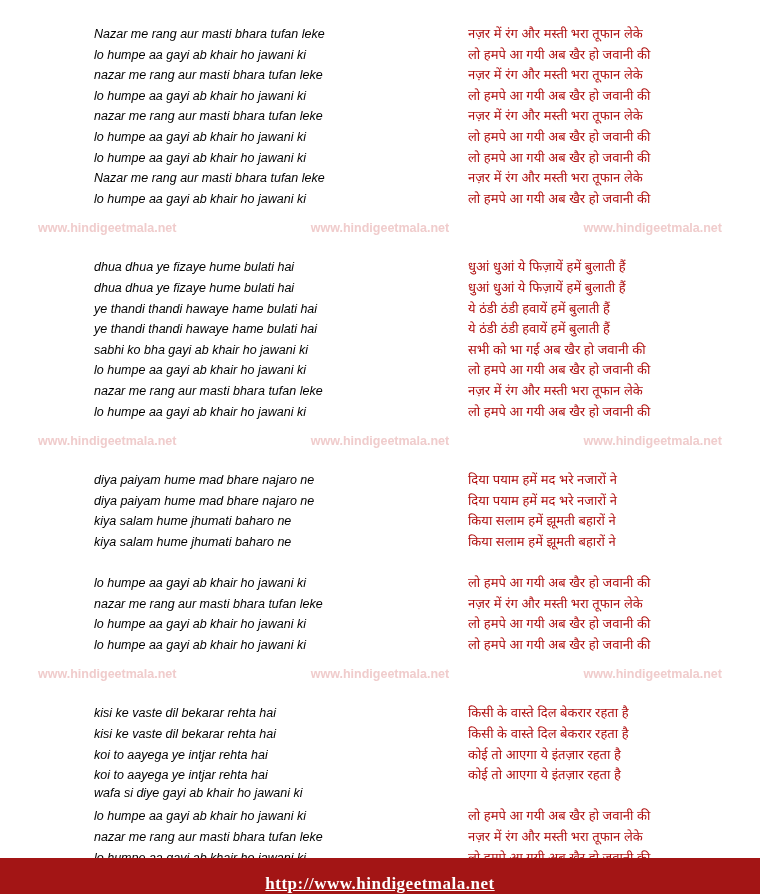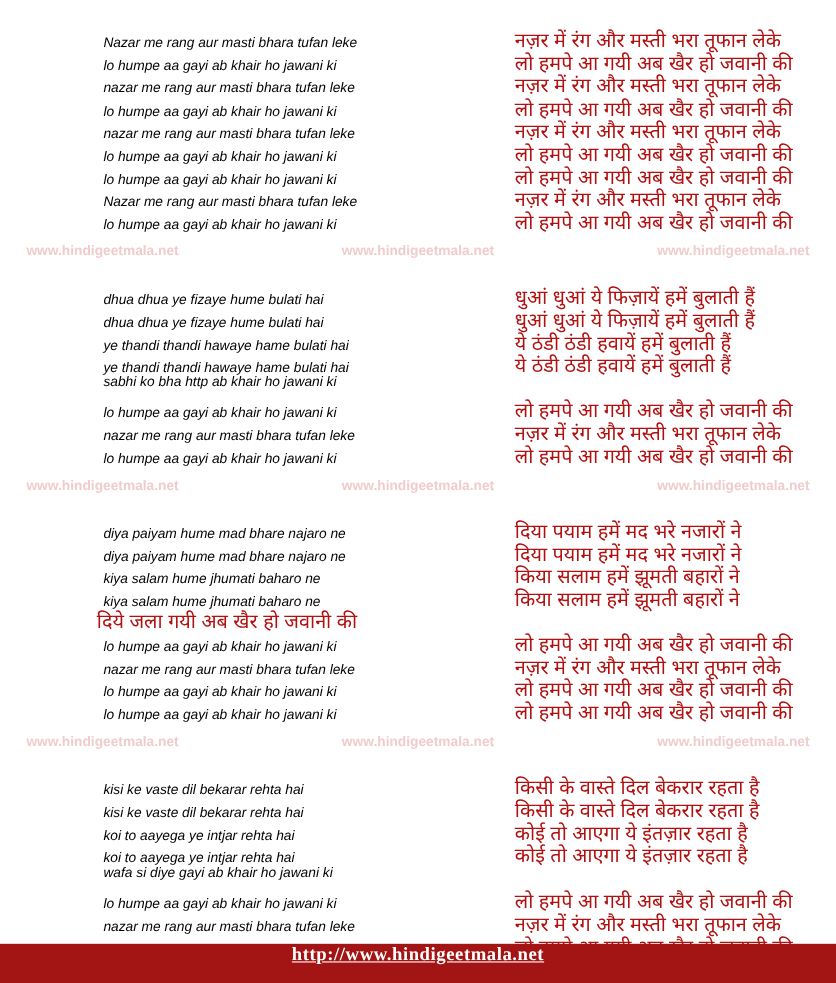--- a/index.html
+++ b/index.html
@@ -46,57 +46,57 @@
     color: #000000;
     font-style: italic;
     font-size: 12.5px;
     white-space: nowrap;
   }
   .col-deva {
     width: 380px;
     box-sizing: border-box;
     padding-left: 88px;
     color: #b01010;
-    font-size: 18px;
+    font-size: 13px;
     white-space: nowrap;
     font-family: "Liberation Sans", "DejaVu Sans", sans-serif;
   }
   .watermark-row {
     position: relative;
     height: 26px;
   }
   .watermark {
     position: absolute;
     left: 0;
     right: 0;
     top: 4px;
     display: flex;
     flex-direction: row;
     justify-content: space-between;
-    padding: 0 24px;
+    padding: 0 38px;
     box-sizing: border-box;
     font-size: 12.5px;
     font-weight: bold;
     color: #f0cccc;
     letter-spacing: 0px;
   }
   .watermark span {
     white-space: nowrap;
   }
   .spacer-sm { height: 8px; }
   .spacer-md { height: 14px; }
   .footer-bar {
     position: absolute;
     left: 0;
     right: 0;
     bottom: 0;
     height: 36px;
     background: #a31515;
     display: flex;
-    align-items: flex-start;
+    align-items: flex-end;
     justify-content: center;
   }
   .footer-link {
     color: #ffffff;
     font-size: 17px;
     font-weight: bold;
     text-decoration: underline;
     font-family: "Liberation Serif", serif;
     letter-spacing: 0.5px;
     cursor: pointer;
@@ -165,21 +165,22 @@
         </div>
         <div class="line-row">
           <div class="col-roman">ye thandi thandi hawaye hame bulati hai</div>
           <div class="col-deva">ये ठंडी ठंडी हवायें हमें बुलाती हैं</div>
         </div>
         <div class="line-row">
           <div class="col-roman">ye thandi thandi hawaye hame bulati hai</div>
           <div class="col-deva">ये ठंडी ठंडी हवायें हमें बुलाती हैं</div>
         </div>
         <div class="line-row">
-          <div class="col-roman">sabhi ko bha http ab khair ho jawani ki</div>
+          <div class="col-roman">sabhi ko bha gayi ab khair ho jawani ki</div>
+          <div class="col-deva">सभी को भा गई अब खैर हो जवानी की</div>
         </div>
         <div class="line-row">
           <div class="col-roman">lo humpe aa gayi ab khair ho jawani ki</div>
           <div class="col-deva">लो हमपे आ गयी अब खैर हो जवानी की</div>
         </div>
         <div class="line-row">
           <div class="col-roman">nazar me rang aur masti bhara tufan leke</div>
           <div class="col-deva">नज़र में रंग और मस्ती भरा तूफान लेके</div>
         </div>
         <div class="line-row">
@@ -207,21 +208,20 @@
         </div>
         <div class="line-row">
           <div class="col-roman">kiya salam hume jhumati baharo ne</div>
           <div class="col-deva">किया सलाम हमें झूमती बहारों ने</div>
         </div>
         <div class="line-row">
           <div class="col-roman">kiya salam hume jhumati baharo ne</div>
           <div class="col-deva">किया सलाम हमें झूमती बहारों ने</div>
         </div>
         <div class="line-row">
-          <div class="col-deva">दिये जला गयी अब खैर हो जवानी की</div>
         </div>
         <div class="line-row">
           <div class="col-roman">lo humpe aa gayi ab khair ho jawani ki</div>
           <div class="col-deva">लो हमपे आ गयी अब खैर हो जवानी की</div>
         </div>
         <div class="line-row">
           <div class="col-roman">nazar me rang aur masti bhara tufan leke</div>
           <div class="col-deva">नज़र में रंग और मस्ती भरा तूफान लेके</div>
         </div>
         <div class="line-row">

